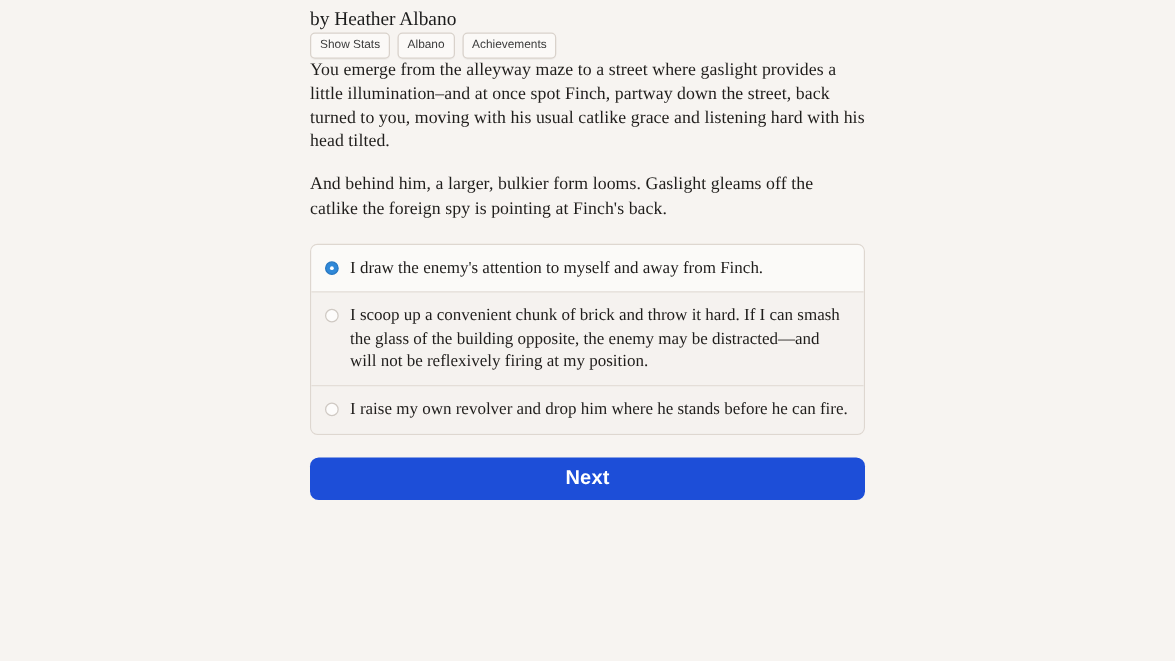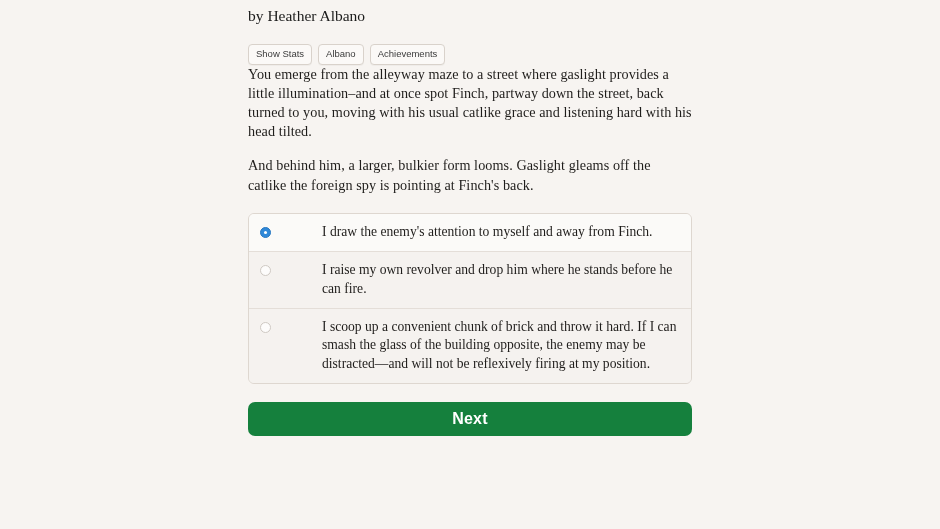--- a/index.html
+++ b/index.html
@@ -32,21 +32,21 @@
   .byline {
     font-size: 15.5px;
     line-height: 20px;
     margin: 0;
     padding-top: 6px;
     color: #1b1b1b;
     font-family: "Liberation Serif", "DejaVu Serif", serif;
   }
 
   .toolbar {
-    margin-top: 18px;
+    margin-top: 0;
     display: flex;
     gap: 6px;
     align-items: center;
   }
 
   .tool-btn {
     font-family: "Liberation Sans", "DejaVu Sans", sans-serif;
     font-size: 9.5px;
     line-height: 1;
     color: #3b3b3b;
@@ -121,32 +121,31 @@
     margin-top: -1.7px;
     border-radius: 50%;
     background: #ffffff;
   }
 
   .choice-label {
     font-size: 13.6px;
     line-height: 18.4px;
     color: #1f1d1b;
     flex: 1 1 auto;
-    margin-left: 42px;
   }
 
   .next-wrap {
     margin-top: 18px;
   }
 
   .next-btn {
     display: block;
     width: 100%;
     box-sizing: border-box;
-    background: #15803d;
+    background: #1d4ed8;
     color: #ffffff;
     border: none;
     border-radius: 7px;
     padding: 7px 0 8px 0;
     font-family: "Liberation Sans", "DejaVu Sans", sans-serif;
     font-size: 16px;
     font-weight: bold;
     letter-spacing: 0.01em;
     cursor: pointer;
     text-align: center;
@@ -174,28 +173,28 @@
 
     <div class="choices">
 
       <div class="choice selected">
         <span class="radio"></span>
         <span class="choice-label">I draw the enemy's attention to myself and away from Finch.</span>
       </div>
 
       <div class="choice">
         <span class="radio"></span>
+        <span class="choice-label">I scoop up a convenient chunk of brick and throw it hard. If I can smash the glass of the building opposite, the enemy may be distracted—and will not be reflexively firing at my position.</span>
+      </div>
+
+      <div class="choice">
+        <span class="radio"></span>
         <span class="choice-label">I raise my own revolver and drop him where he stands before he can fire.</span>
       </div>
 
-      <div class="choice">
-        <span class="radio"></span>
-        <span class="choice-label">I scoop up a convenient chunk of brick and throw it hard. If I can smash the glass of the building opposite, the enemy may be distracted—and will not be reflexively firing at my position.</span>
-      </div>
-
     </div>
 
     <div class="next-wrap">
       <button class="next-btn">Next</button>
     </div>
 
   </div>
 </div>
 
 </body></html>

